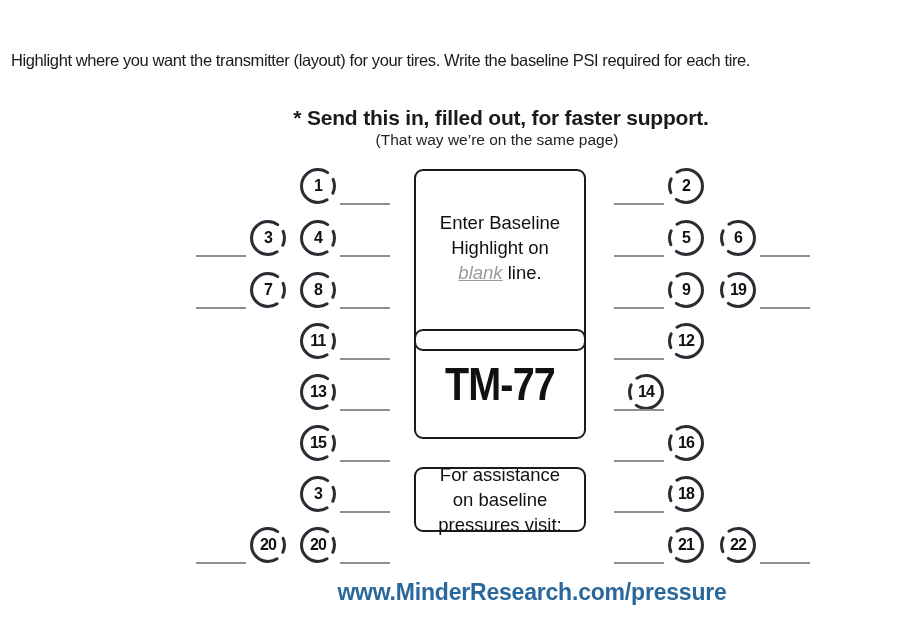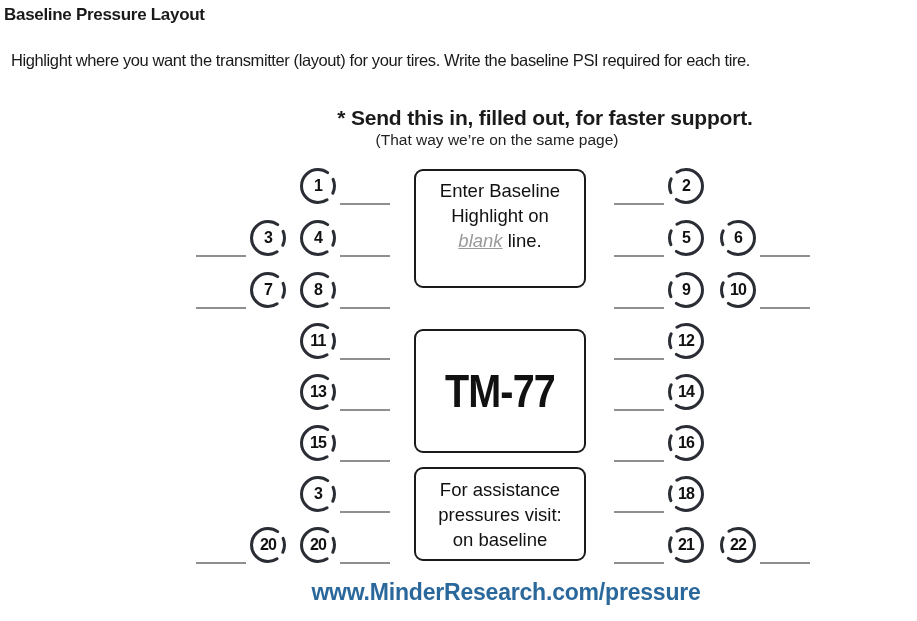--- a/index.html
+++ b/index.html
@@ -10,78 +10,77 @@
   .title{
     position:absolute;left:4px;top:5px;margin:0;
     font-size:17px;font-weight:700;letter-spacing:-0.3px;white-space:nowrap;
   }
   .subtitle{
     position:absolute;left:3px;top:43px;margin:8px;
     font-size:16.5px;letter-spacing:-0.4px;white-space:nowrap;
   }
   .callout{
     position:absolute;top:106px;left:501px;transform:translateX(-50%);
-    font-size:21px;font-weight:700;letter-spacing:-0.2px;white-space:nowrap;margin-left:44px;
+    font-size:21px;font-weight:700;letter-spacing:-0.2px;white-space:nowrap;
   }
   .callout-sub{
     position:absolute;top:131px;left:497px;transform:translateX(-50%);
     font-size:15.5px;color:#222;white-space:nowrap;
   }
   .box{
     position:absolute;left:414px;width:172px;box-sizing:border-box;
     border:2px solid #1a1a1a;border-radius:9px;
     display:flex;flex-direction:column;align-items:center;justify-content:center;
     text-align:center;font-size:18.5px;line-height:25px;color:#111;
   }
-  .box1{top:169px;height:119px;padding-bottom:26px;}
-  .box2{top:329px;height:124px;}
-  .box3{top:467px;height:94px;}
+  .box1{top:169px;height:182px;padding-bottom:26px;}
+  .box2{top:329px;height:110px;}
+  .box3{top:467px;height:65px;}
   .model{font-size:46px;font-weight:700;transform:scaleX(0.86);letter-spacing:-1px;}
   .blank-word{font-style:italic;text-decoration:underline;color:#9a9a9a;}
   .url{
-    position:absolute;top:579px;left:506px;transform:translateX(-50%);
+    position:absolute;top:579px;left:532px;transform:translateX(-50%);
     font-size:23px;font-weight:700;color:#2a689c;letter-spacing:-0.2px;white-space:nowrap;
     cursor:pointer;
   }
   .sensor{position:absolute;width:36px;height:36px;}
   .ring{position:absolute;left:0;top:0;}
   .ring.flip{transform:rotate(180deg);}
   .num{
     position:absolute;left:0;top:0;width:36px;height:36px;
     display:flex;align-items:center;justify-content:center;
     font-size:16px;font-weight:700;letter-spacing:-0.8px;color:#111;
   }
   .blank-line{position:absolute;width:50px;height:2px;background:#8f8f8f;}
 </style>
 </head>
 <body>
 
 <div class="page">
 
-  <h1 class="title">Baseline Pressure Layout</h1>
 
   <p class="subtitle">Highlight where you want the transmitter (layout) for your tires. Write the baseline PSI required for each tire.</p>
 
   <div class="callout">* Send this in, filled out, for faster support.</div>
   <div class="callout-sub">(That way we’re on the same page)</div>
 
   <div class="box box1">
     <div>Enter Baseline</div>
     <div>Highlight on</div>
     <div><span class="blank-word">blank</span><span> line.</span></div>
   </div>
 
   <div class="box box2">
     <span class="model">TM-77</span>
   </div>
 
   <div class="box box3">
     <div>For assistance</div>
+    <div>on baseline</div>
     <div>pressures visit:</div>
-    <div>on baseline</div>
   </div>
 
   <div class="url" style="color: rgb(42, 104, 156);">www.MinderResearch.com/pressure</div>
 
   <div id="sensors">
       <div class="sensor" style="left: 300px; top: 168px;">
         <svg class="ring" width="36" height="36" viewBox="0 0 36 36">
           <circle cx="18" cy="18" r="16.5" fill="none" stroke="#2b2d35" stroke-width="3" stroke-linecap="round" stroke-dasharray="7.49 8.64 71.42 8.64 7.49 0"></circle>
         </svg>
         <span class="num">1</span>
@@ -140,21 +139,21 @@
         <svg class="ring flip" width="36" height="36" viewBox="0 0 36 36">
           <circle cx="18" cy="18" r="16.5" fill="none" stroke="#2b2d35" stroke-width="3" stroke-linecap="round" stroke-dasharray="7.49 8.64 71.42 8.64 7.49 0"></circle>
         </svg>
         <span class="num">9</span>
       </div>
       <div class="blank-line" style="background: rgb(143, 143, 143); top: 307px; left: 614px;"></div>
       <div class="sensor" style="left: 720px; top: 272px;">
         <svg class="ring flip" width="36" height="36" viewBox="0 0 36 36">
           <circle cx="18" cy="18" r="16.5" fill="none" stroke="#2b2d35" stroke-width="3" stroke-linecap="round" stroke-dasharray="7.49 8.64 71.42 8.64 7.49 0"></circle>
         </svg>
-        <span class="num">10</span>
+        <span class="num">19</span>
       </div>
       <div class="blank-line" style="background: rgb(143, 143, 143); top: 307px; left: 760px;"></div>
       <div class="sensor" style="left: 300px; top: 323px;">
         <svg class="ring" width="36" height="36" viewBox="0 0 36 36">
           <circle cx="18" cy="18" r="16.5" fill="none" stroke="#2b2d35" stroke-width="3" stroke-linecap="round" stroke-dasharray="7.49 8.64 71.42 8.64 7.49 0"></circle>
         </svg>
         <span class="num">11</span>
       </div>
       <div class="blank-line" style="background: rgb(143, 143, 143); top: 358px; left: 340px;"></div>
       <div class="sensor" style="left: 668px; top: 323px;">
@@ -164,21 +163,21 @@
         <span class="num">12</span>
       </div>
       <div class="blank-line" style="background: rgb(143, 143, 143); top: 358px; left: 614px;"></div>
       <div class="sensor" style="left: 300px; top: 374px;">
         <svg class="ring" width="36" height="36" viewBox="0 0 36 36">
           <circle cx="18" cy="18" r="16.5" fill="none" stroke="#2b2d35" stroke-width="3" stroke-linecap="round" stroke-dasharray="7.49 8.64 71.42 8.64 7.49 0"></circle>
         </svg>
         <span class="num">13</span>
       </div>
       <div class="blank-line" style="background: rgb(143, 143, 143); top: 409px; left: 340px;"></div>
-      <div class="sensor" style="left: 668px; top: 374px;">
+      <div class="sensor" style="left: 628px; top: 374px;">
         <svg class="ring flip" width="36" height="36" viewBox="0 0 36 36">
           <circle cx="18" cy="18" r="16.5" fill="none" stroke="#2b2d35" stroke-width="3" stroke-linecap="round" stroke-dasharray="7.49 8.64 71.42 8.64 7.49 0"></circle>
         </svg>
         <span class="num">14</span>
       </div>
       <div class="blank-line" style="background: rgb(143, 143, 143); top: 409px; left: 614px;"></div>
       <div class="sensor" style="left: 300px; top: 425px;">
         <svg class="ring" width="36" height="36" viewBox="0 0 36 36">
           <circle cx="18" cy="18" r="16.5" fill="none" stroke="#2b2d35" stroke-width="3" stroke-linecap="round" stroke-dasharray="7.49 8.64 71.42 8.64 7.49 0"></circle>
         </svg>

